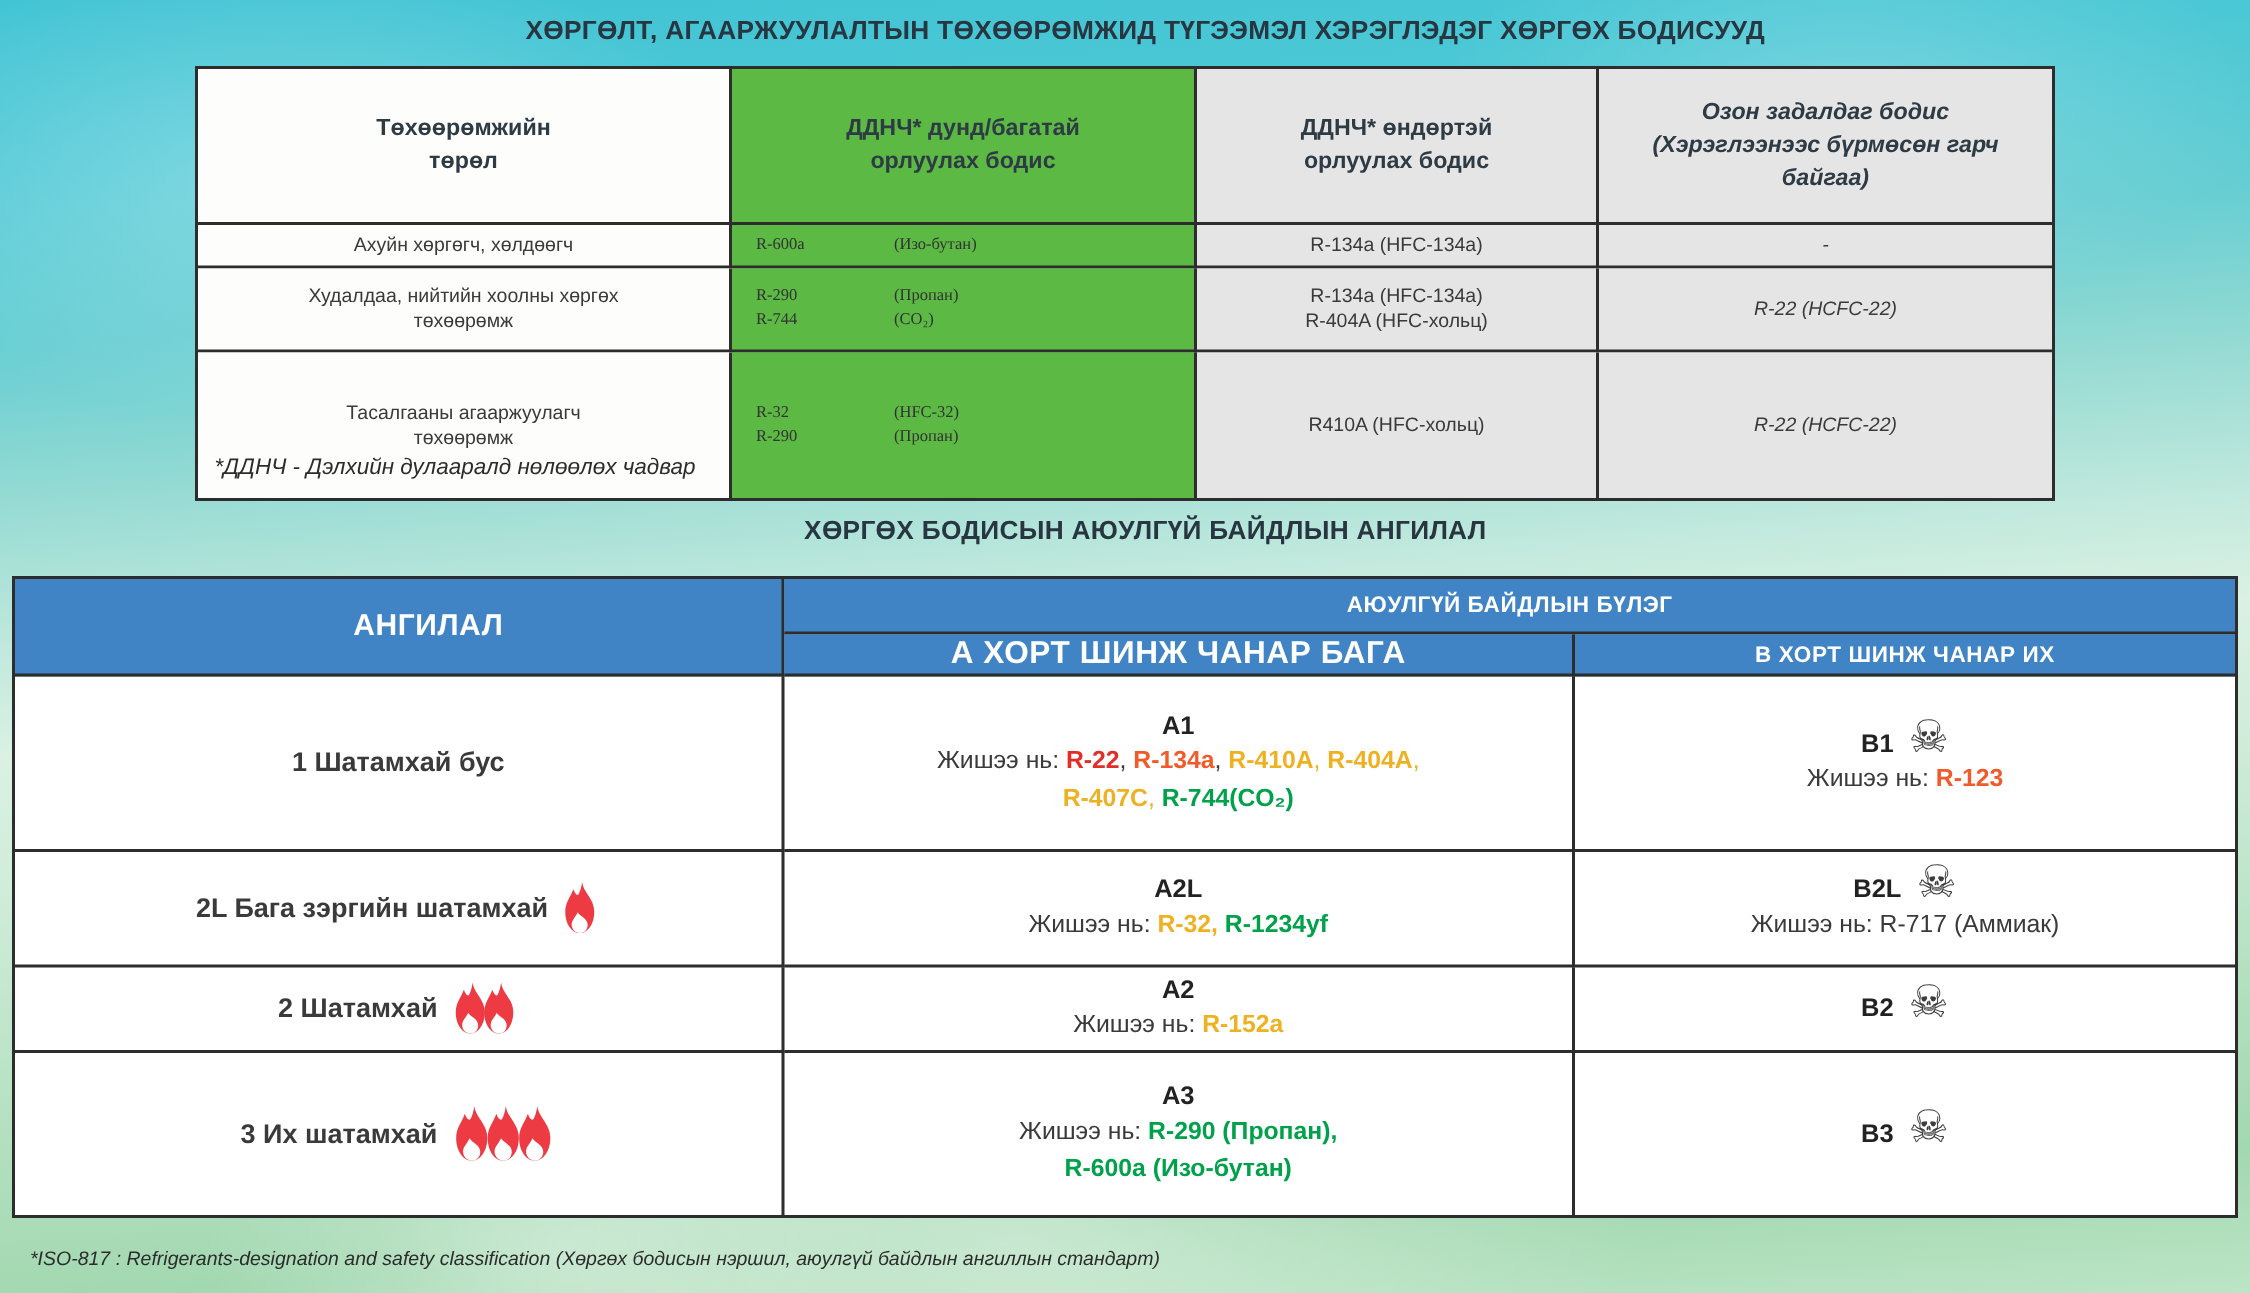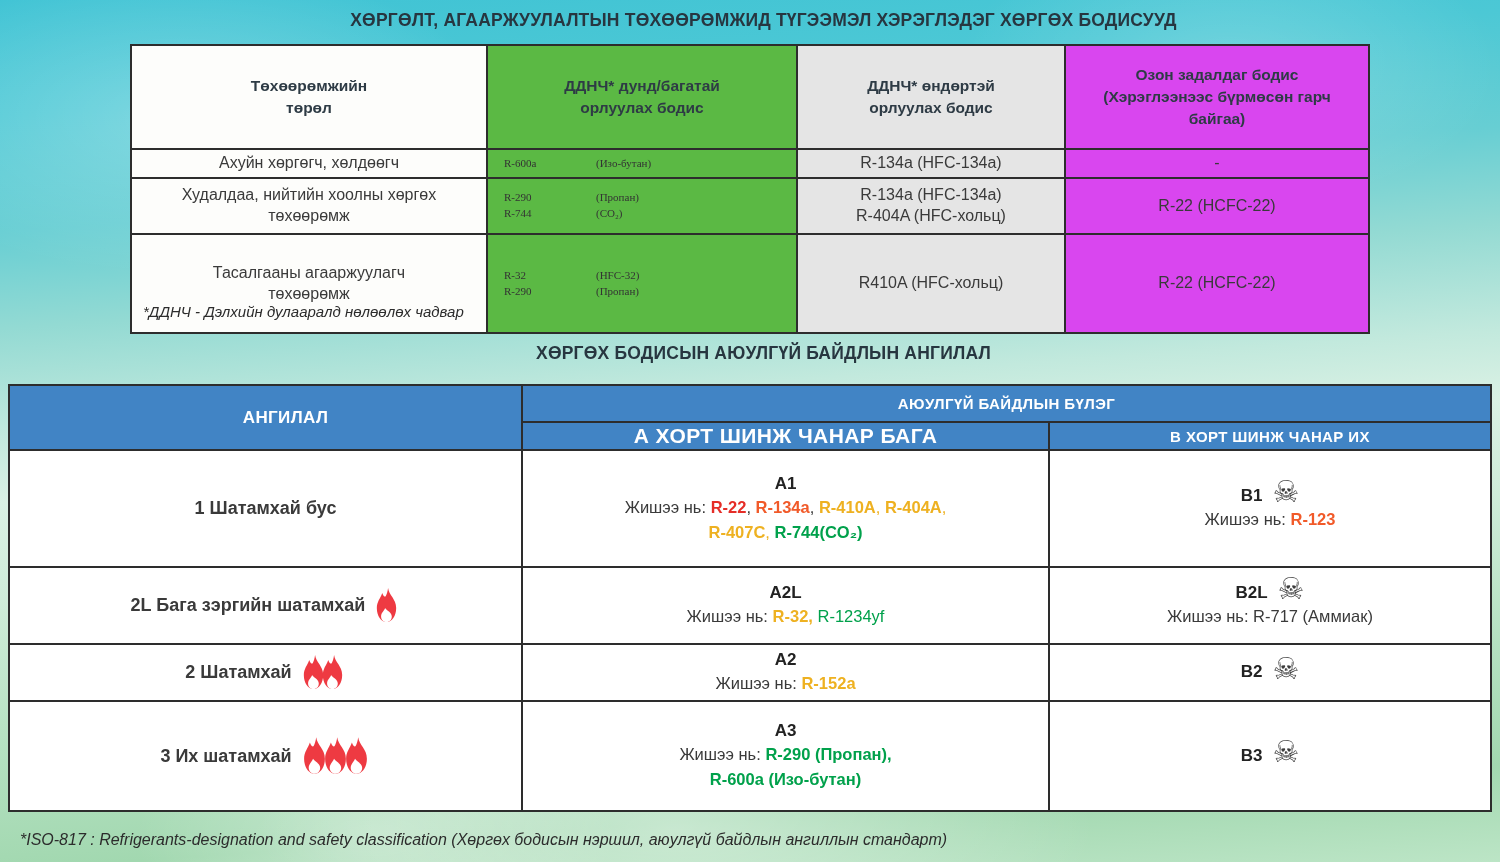--- a/index.html
+++ b/index.html
@@ -23,40 +23,40 @@
     display:grid; grid-template-columns:356px 310px 268px 1fr;
     grid-template-rows:104px 29px 56px 1fr;
     border:2px solid #2d2d2d; background:#fff;
   }
   .cell { border-right:2px solid #2d2d2d; border-bottom:2px solid #2d2d2d;
           display:flex; flex-direction:column; align-items:center; justify-content:center; }
   .no-r { border-right:none; } .no-b { border-bottom:none; }
   .c-white { background:#fdfdfb; }
   .c-green { background:#5bb944; }
   .c-cream { background:#e5e5e5; }
-  .c-orange { background:#d946ef; }
+  .c-orange { background:#e5e5e5;font-style:italic; }
   .t1 .hdr { font-weight:bold; font-size:15.5px; color:#2e3b45; text-align:center; white-space:pre-line; line-height:1.4; }
-  .t1 .body-txt { font-size:16px; color:#3a3a3a; text-align:center; white-space:pre-line; line-height:1.3; }
+  .t1 .body-txt { font-size:13px; color:#3a3a3a; text-align:center; white-space:pre-line; line-height:1.3; }
   .c-green.data { align-items:flex-start; padding-left:16px; }
   .ref-line { display:grid; grid-template-columns:92px auto; font-size:11px; color:#333; line-height:1.45;font-family:Liberation Serif, serif; }
 
   
   .footnote { position:absolute; font-style:italic; color:#2c2c2c; }
   #footnote1 { left:143px; top:303px; font-size:15px; }
-  #footnote2 { left:20px; top:831px; font-size:16px; }
+  #footnote2 { left:20px; top:831px; font-size:13px; }
 
   
   .t2 {
     position:absolute; left:8px; top:384px; width:1484px; height:428px;
     display:grid; grid-template-columns:513px 527px 1fr;
     grid-template-rows:37px 28px 117px 77px 57px 1fr;
     border:2px solid #2d2d2d; background:#fff;
   }
   .blue { background:#4184c5; color:#fff; font-weight:bold; text-align:center; }
-  .h-class { grid-column:1; grid-row:1/3; font-size:17px; letter-spacing:.4px;padding-left:40px; }
+  .h-class { grid-column:1; grid-row:1/3; font-size:20px; letter-spacing:.4px;padding-left:40px; }
   .h-group { grid-column:2/4; grid-row:1; font-size:15px; letter-spacing:.4px; }
   .h-sub-a { grid-column:2; grid-row:2; font-size:21px; letter-spacing:.4px; }
   .h-sub-b { grid-column:3; grid-row:2; font-size:15px; letter-spacing:.4px; }
   .label-cell { flex-direction:row; gap:8px; font-size:18px; font-weight:bold; color:#3a3a3a; }
   .flames { display:flex; align-items:center; }
   .flames svg + svg { margin-left:-8px; }
   .group-code { font-size:17px; font-weight:bold; color:#222; line-height:1.3; }
   .examples { font-size:16.5px; color:#3a3a3a; text-align:center; line-height:1.5; }
   .code-line { display:flex; align-items:center; gap:10px; }
   .skull { font-size:30px; line-height:1; color:#3c3c3c; margin-top:-8px; }
@@ -164,21 +164,21 @@
     <div class="cell label-cell">
       <span>2L Бага зэргийн шатамхай</span>
       <span class="flames">
         <svg width="27" height="37" viewBox="0 0 24 32">
             <use href="#flame-shape"></use>
           </svg>
       </span>
     </div>
     <div class="cell">
       <div class="group-code">A2L</div>
-      <div class="examples"><span>Жишээ нь: </span><span style="color: rgb(238, 177, 33); font-weight: 700;">R-32,</span><span> </span><span style="color: rgb(0, 161, 75); font-weight: 400;">R-1234yf</span></div>
+      <div class="examples"><span>Жишээ нь: </span><span style="color: rgb(238, 177, 33); font-weight: 700;">R-32,</span><span> </span><span style="color: rgb(0, 161, 75); font-weight: 700;">R-1234yf</span></div>
     </div>
     <div class="cell no-r">
       <div class="code-line">
         <span class="group-code">B2L</span>
         <span class="skull">☠</span>
       </div>
       <div class="examples"><span>Жишээ нь: R-717 (Аммиак)</span></div>
     </div>
 
     <div class="cell label-cell">

